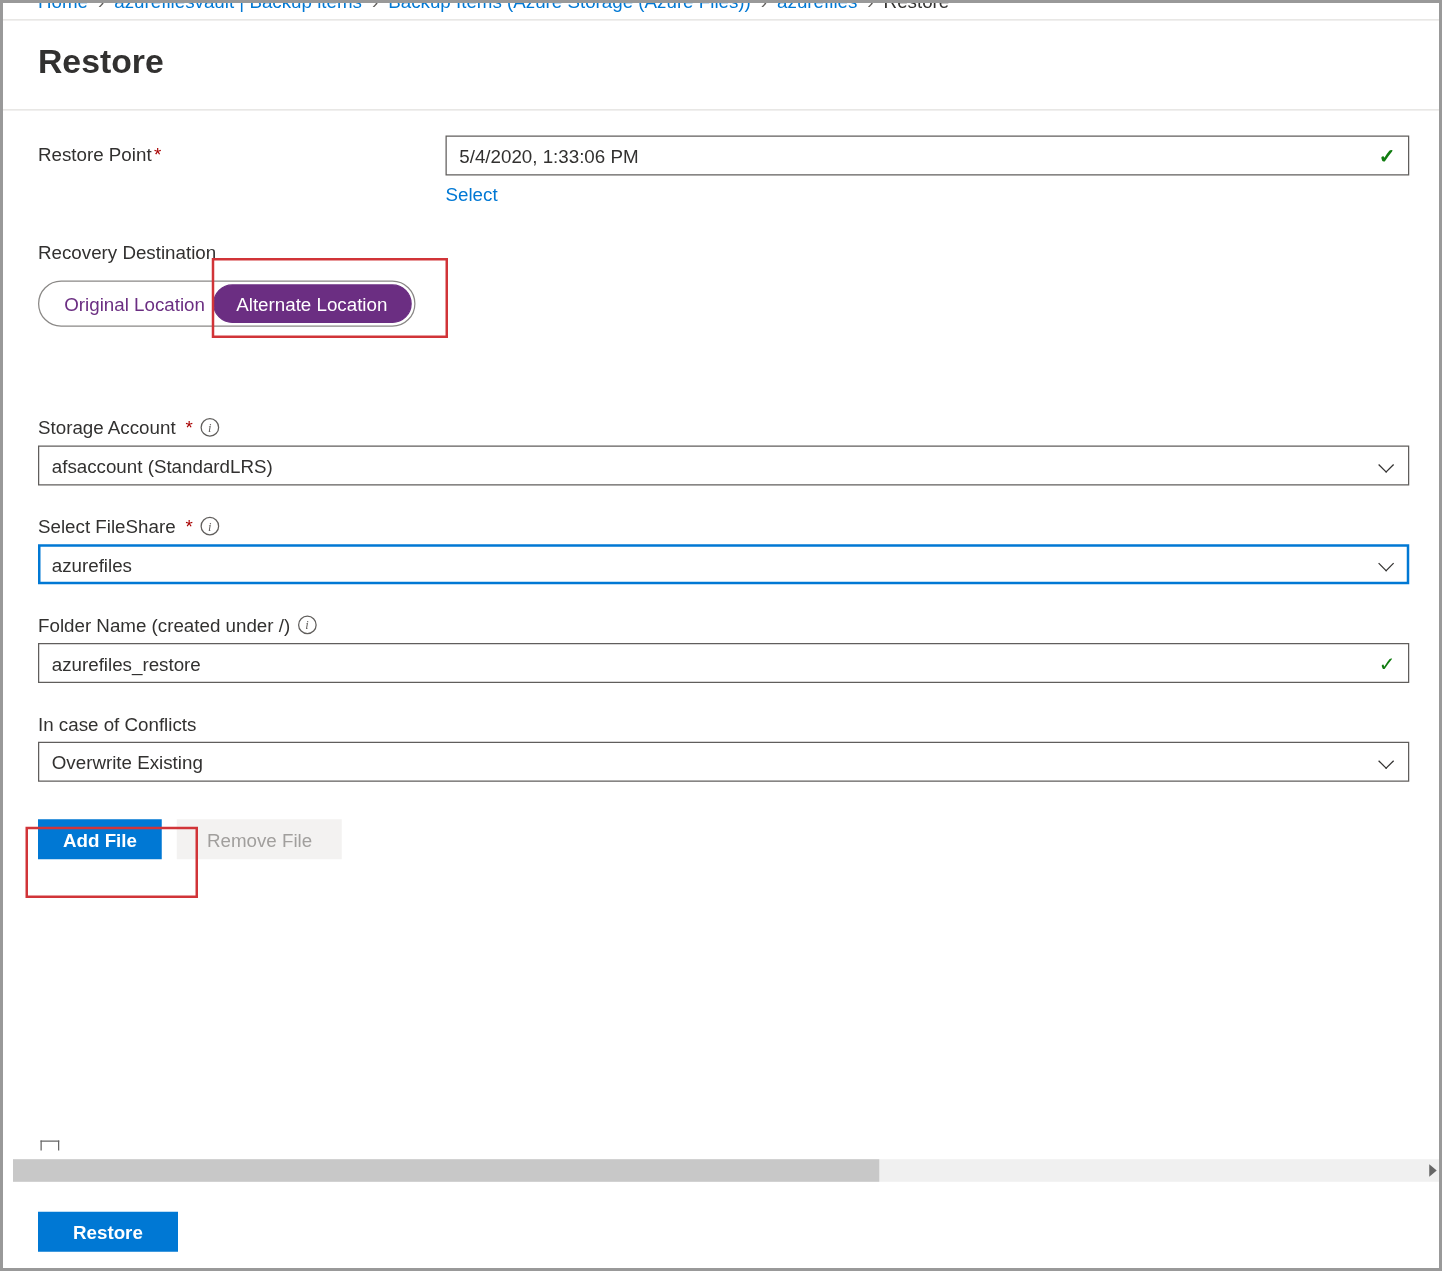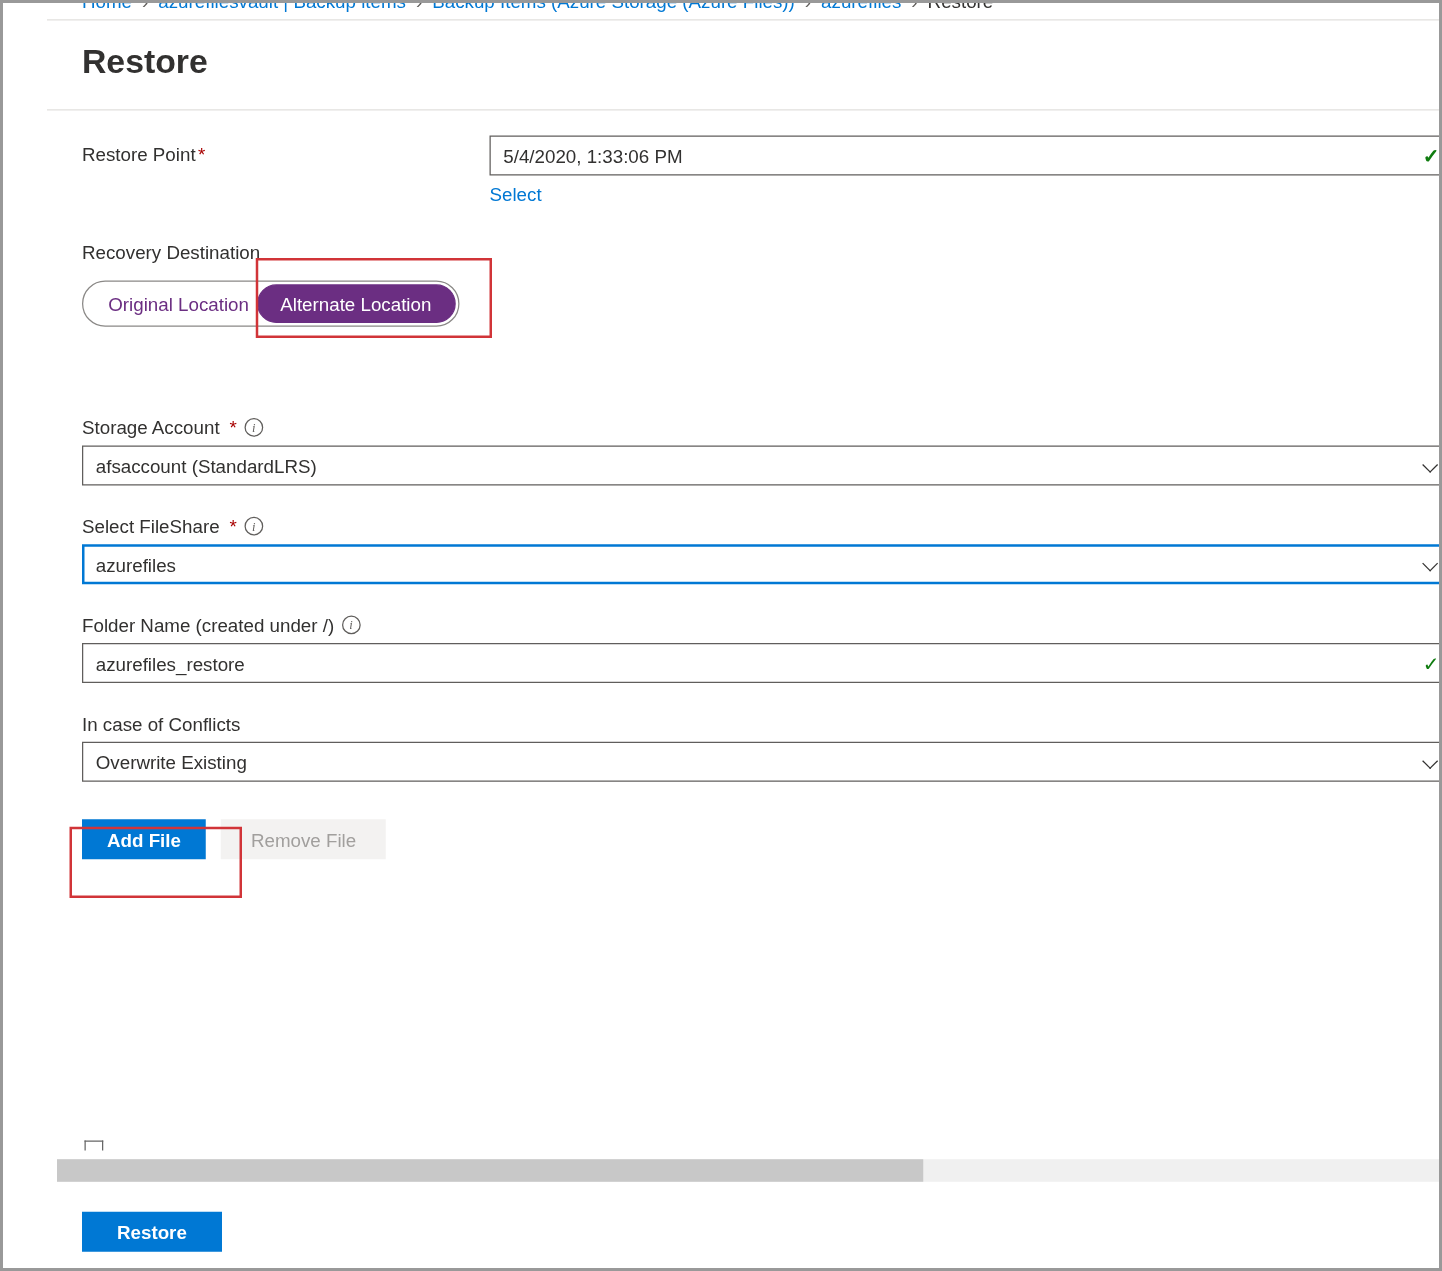--- a/index.html
+++ b/index.html
@@ -8,21 +8,20 @@
     font-size: 14px;
     color: #323130;
     background: #ffffff;
   }
   .frame {
     width: 1442px;
     height: 1271px;
     border: 3px solid #999;
     position: relative;
     overflow: hidden;
-    padding-left: 44px;
   }
   .inner {
     transform: scale(1.25);
     transform-origin: top left;
     width: 1153px;
     height: 1017px;
     position: relative;
   }
 
   

